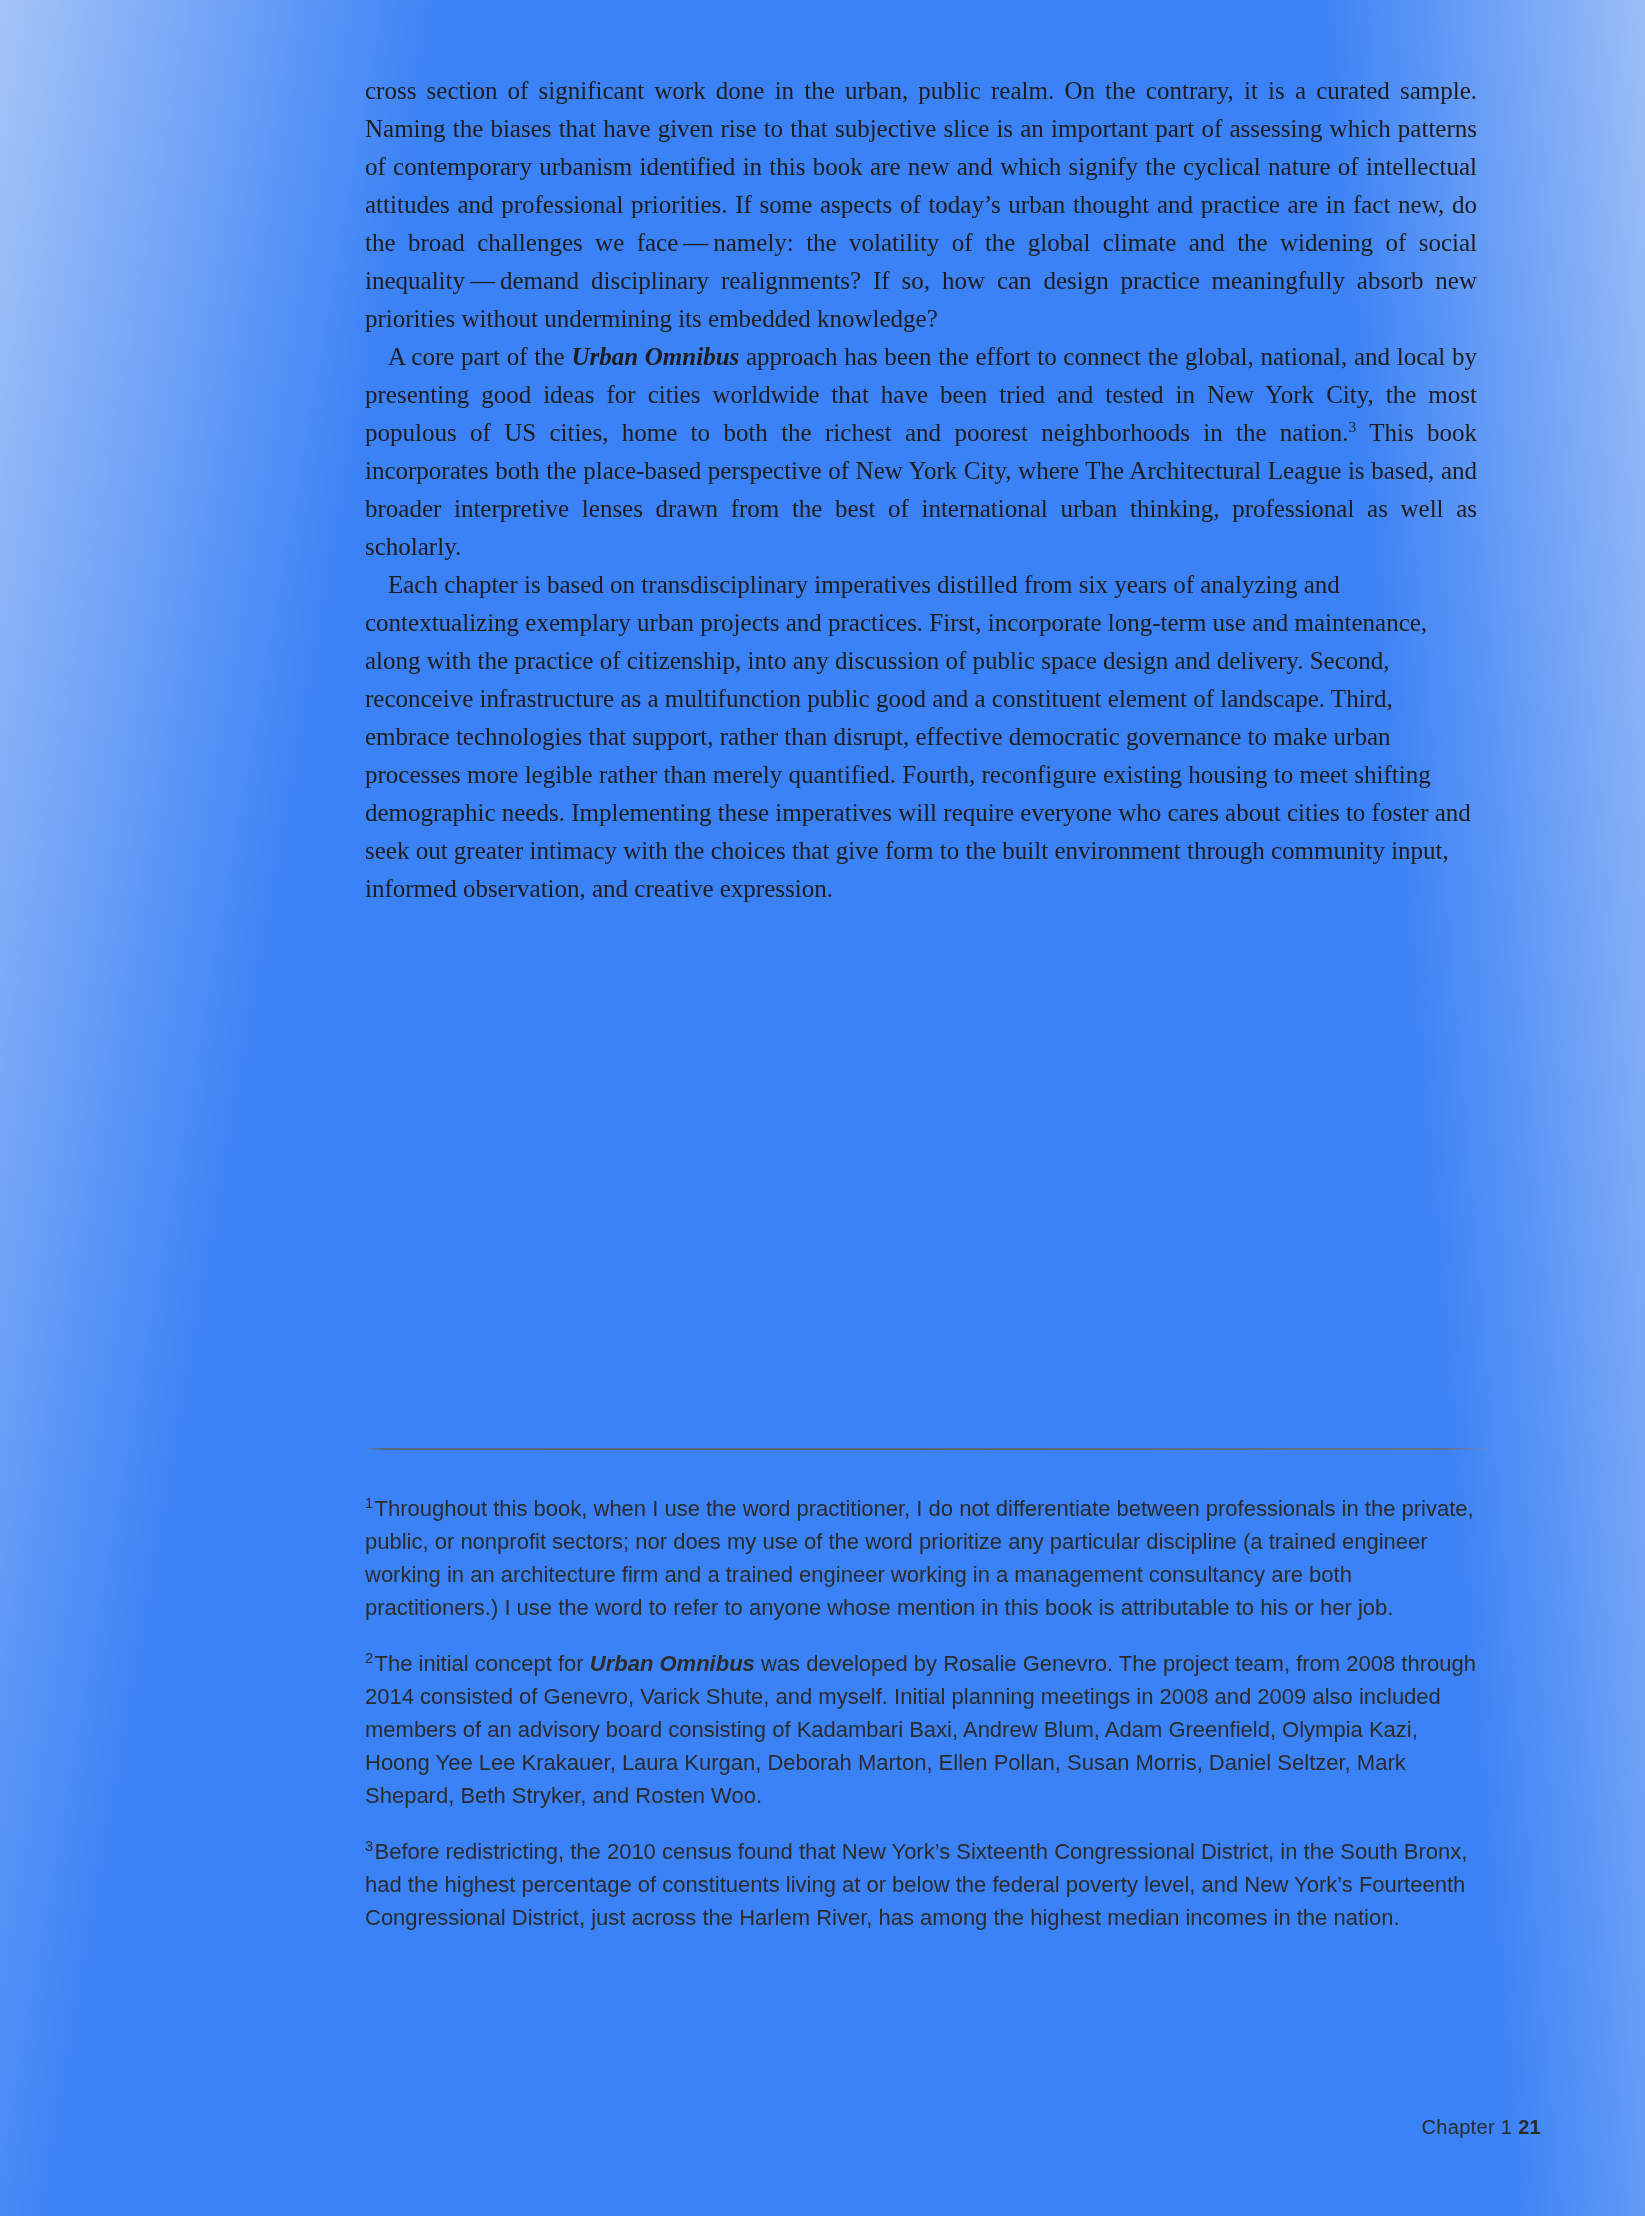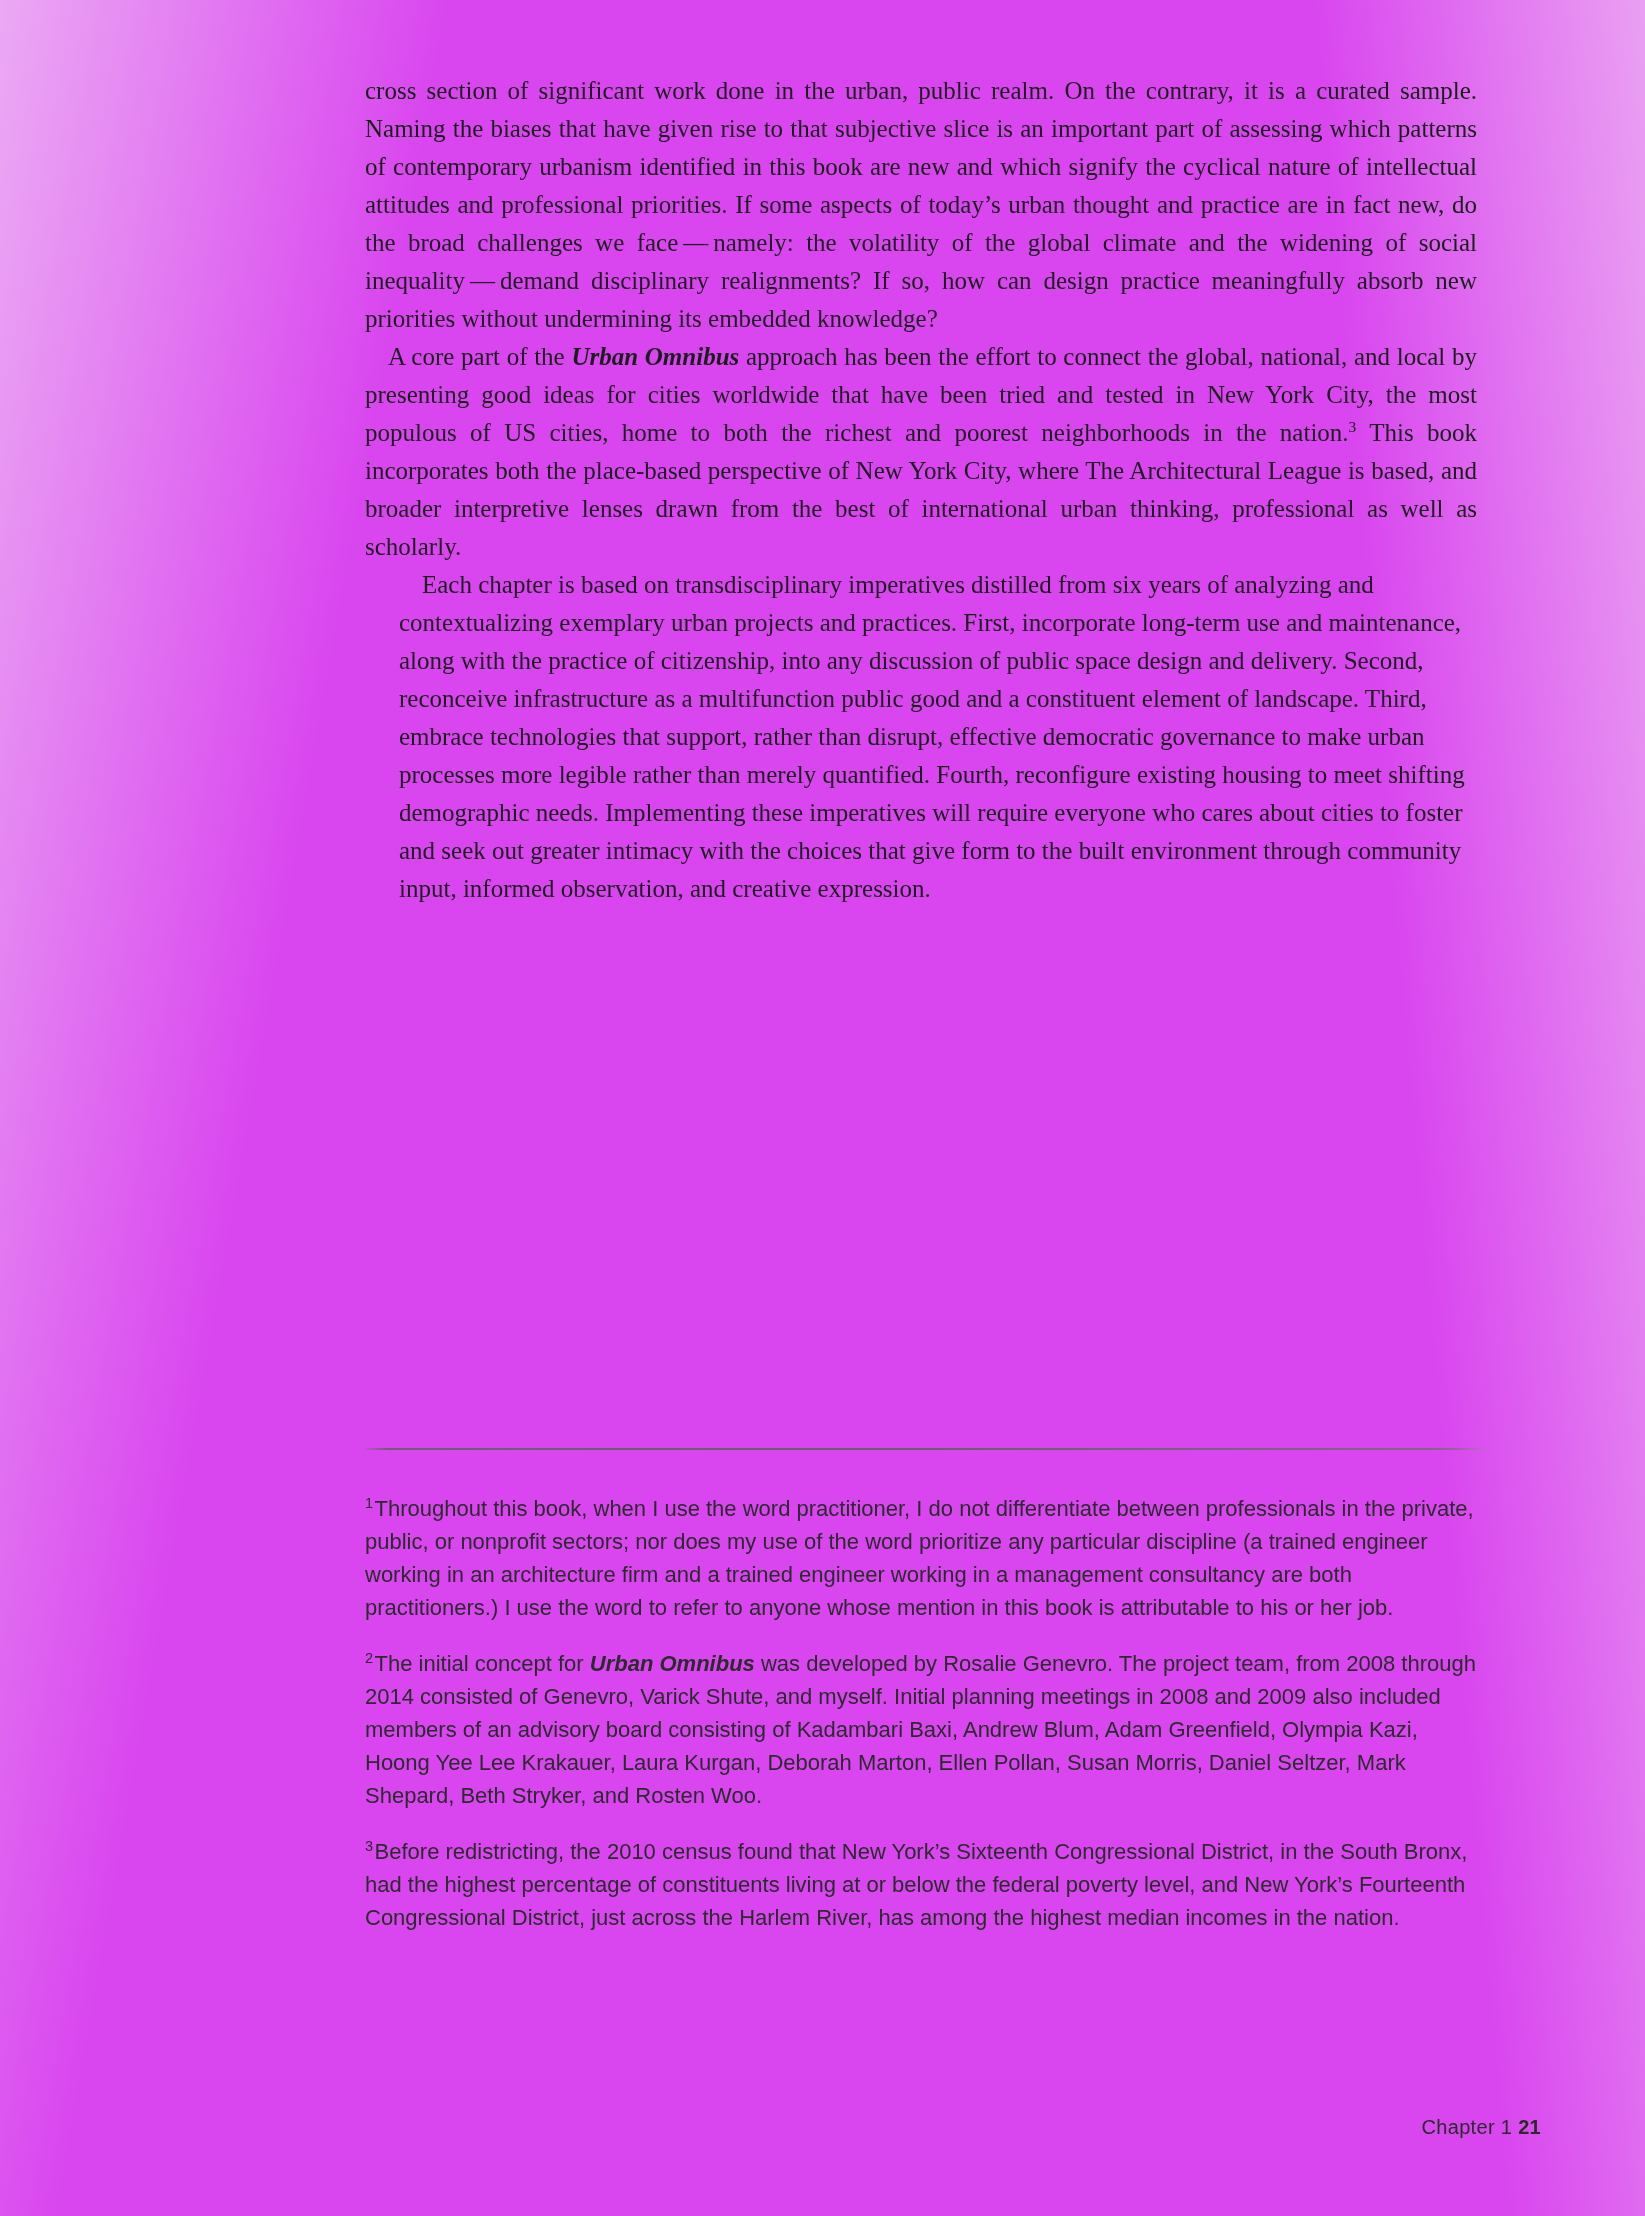--- a/index.html
+++ b/index.html
@@ -6,21 +6,21 @@
   html, body {
     margin: 0;
     padding: 0;
     background: #ffffff;
   }
 
   .page {
     position: relative;
     width: 1646px;
     height: 2216px;
-    background: #d946ef;
+    background: #3b82f6;
     overflow: hidden;
     font-kerning: normal;
   }
 
   
   .scan-tint {
     position: absolute;
     inset: 0;
     background:
       linear-gradient(100deg, rgba(250,250,248,0.55) 0%, rgba(255,255,255,0) 22%),
@@ -55,21 +55,20 @@
     -webkit-font-smoothing: antialiased;
   }
   .body-block p {
     margin: 0;
   }
   .body-block p.indent {
     text-indent: 23px;
   }
   .body-block p:last-child {
     text-align: left;
-    margin-left: 34px;
   }
   .it {
     font-style: italic;
     font-weight: bold;
   }
   sup.fn-ref {
     font-size: 0.62em;
     vertical-align: super;
     line-height: 0;
   }

